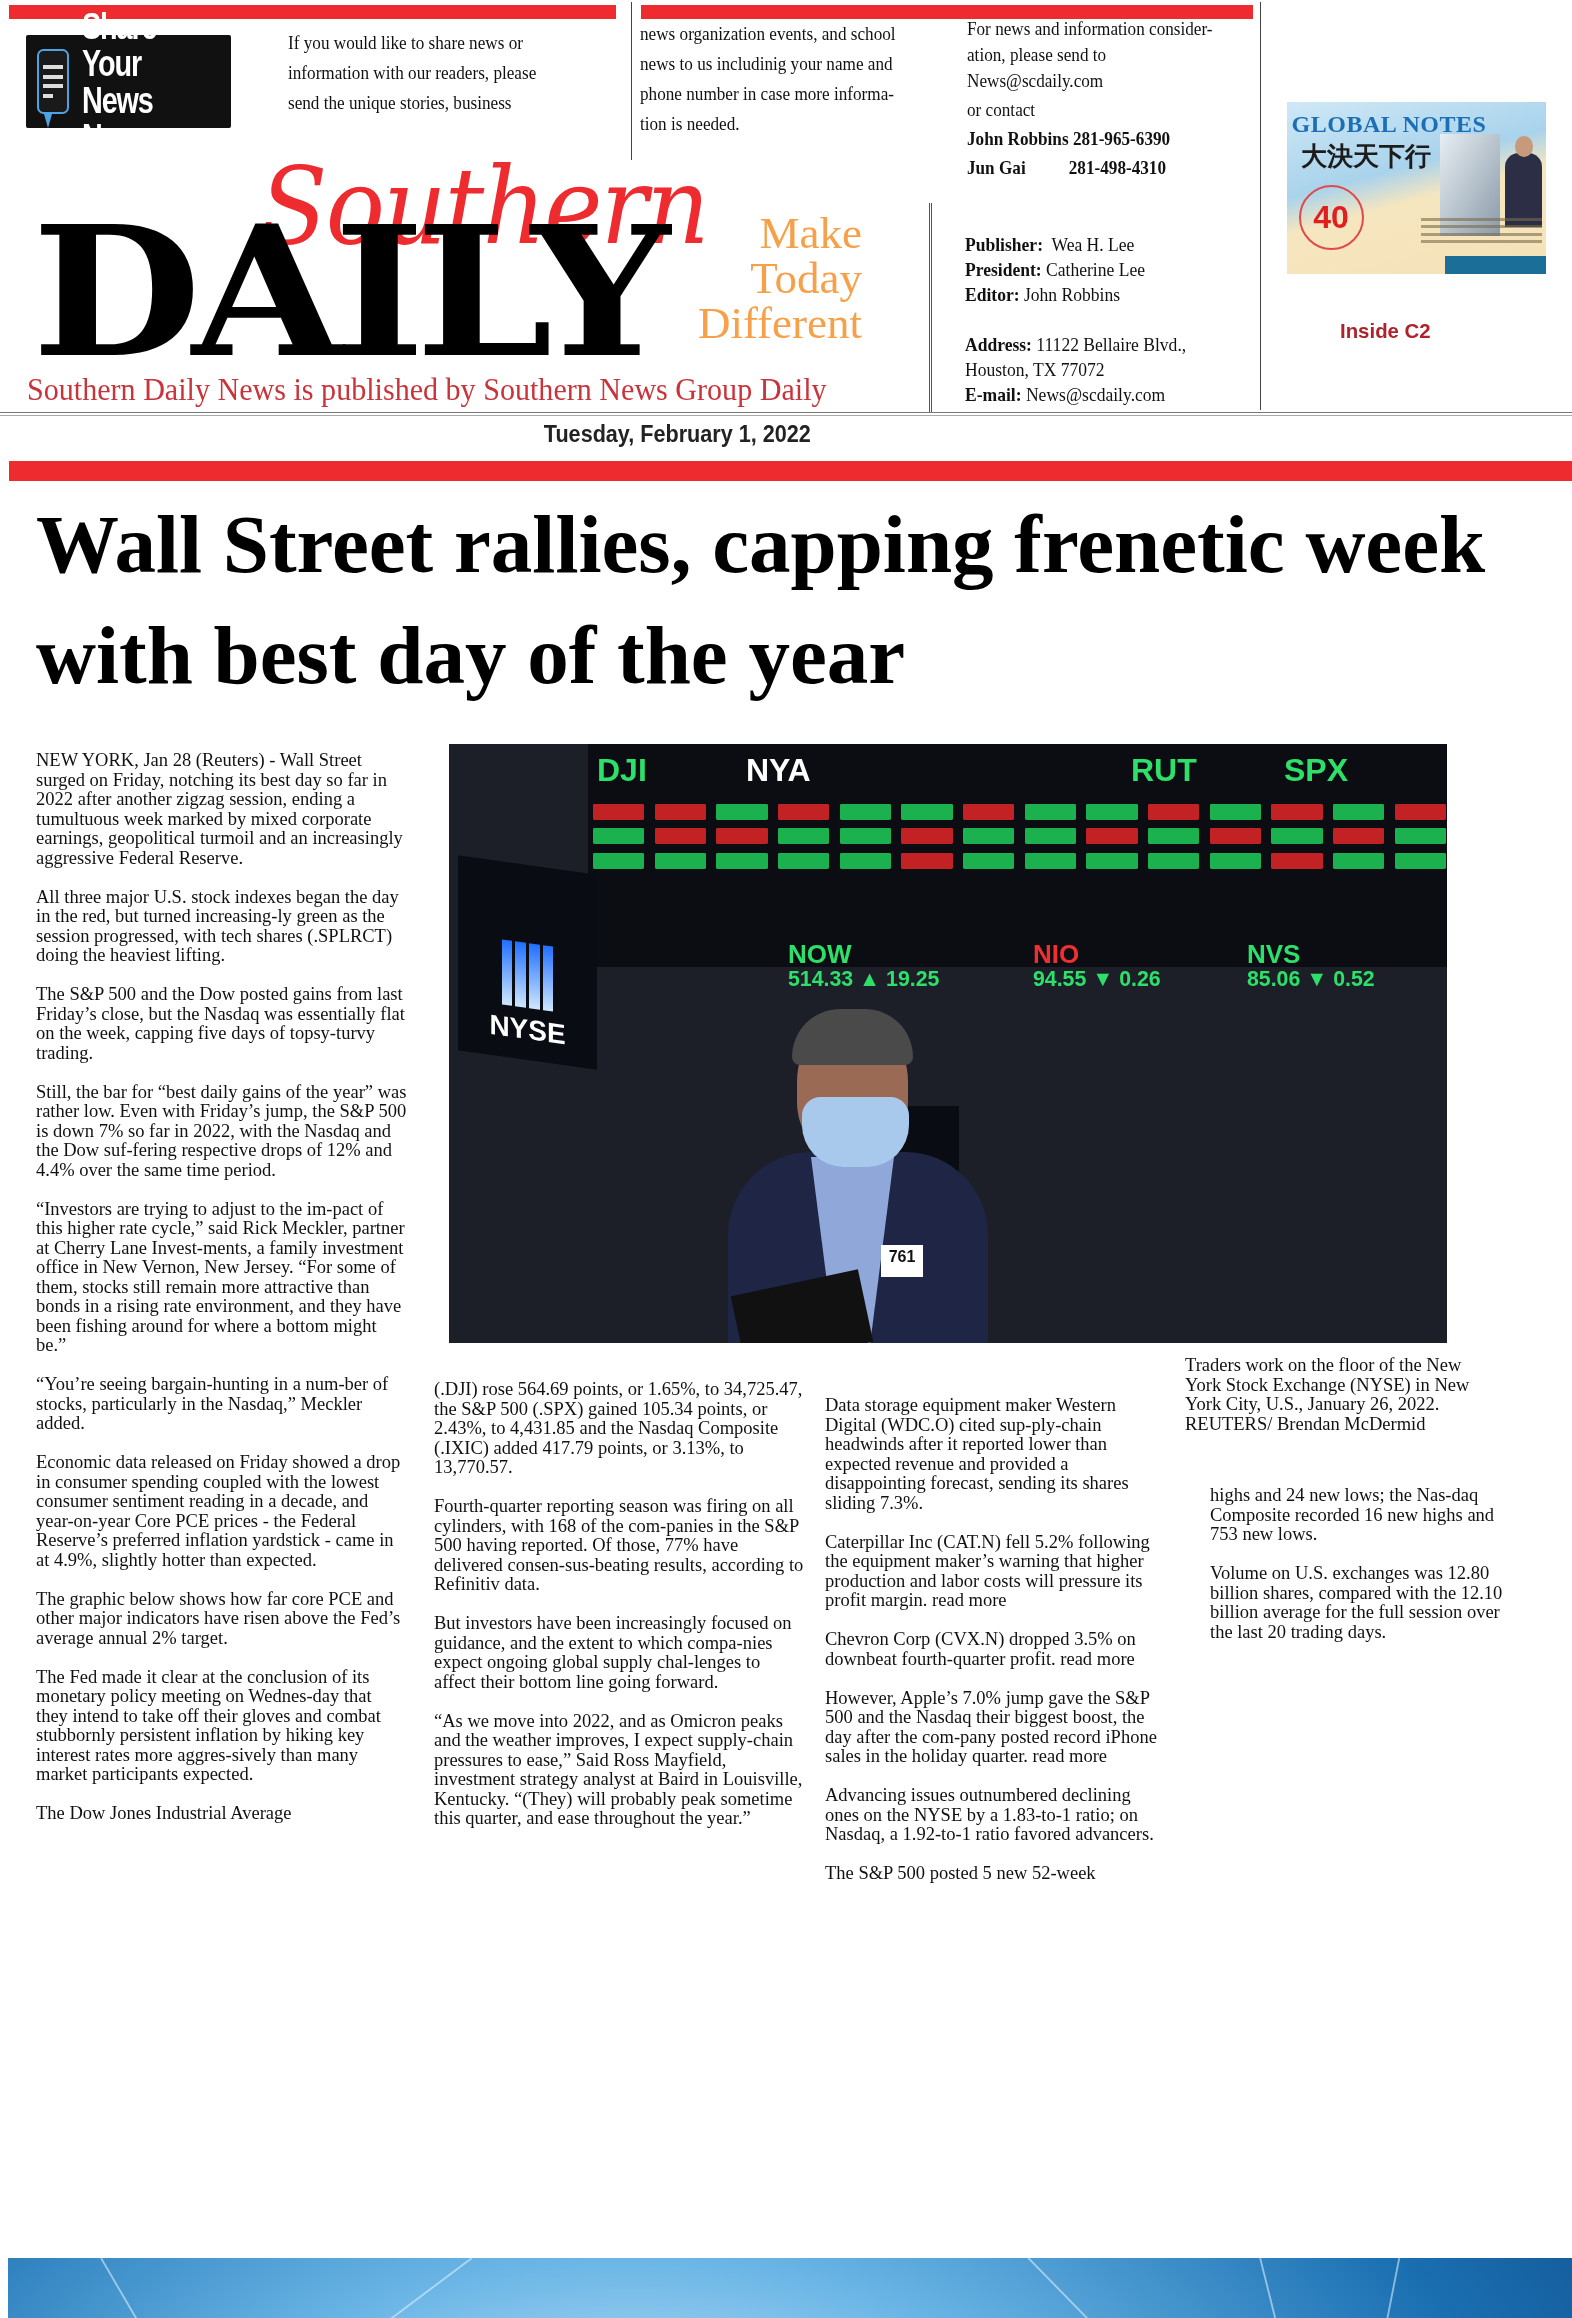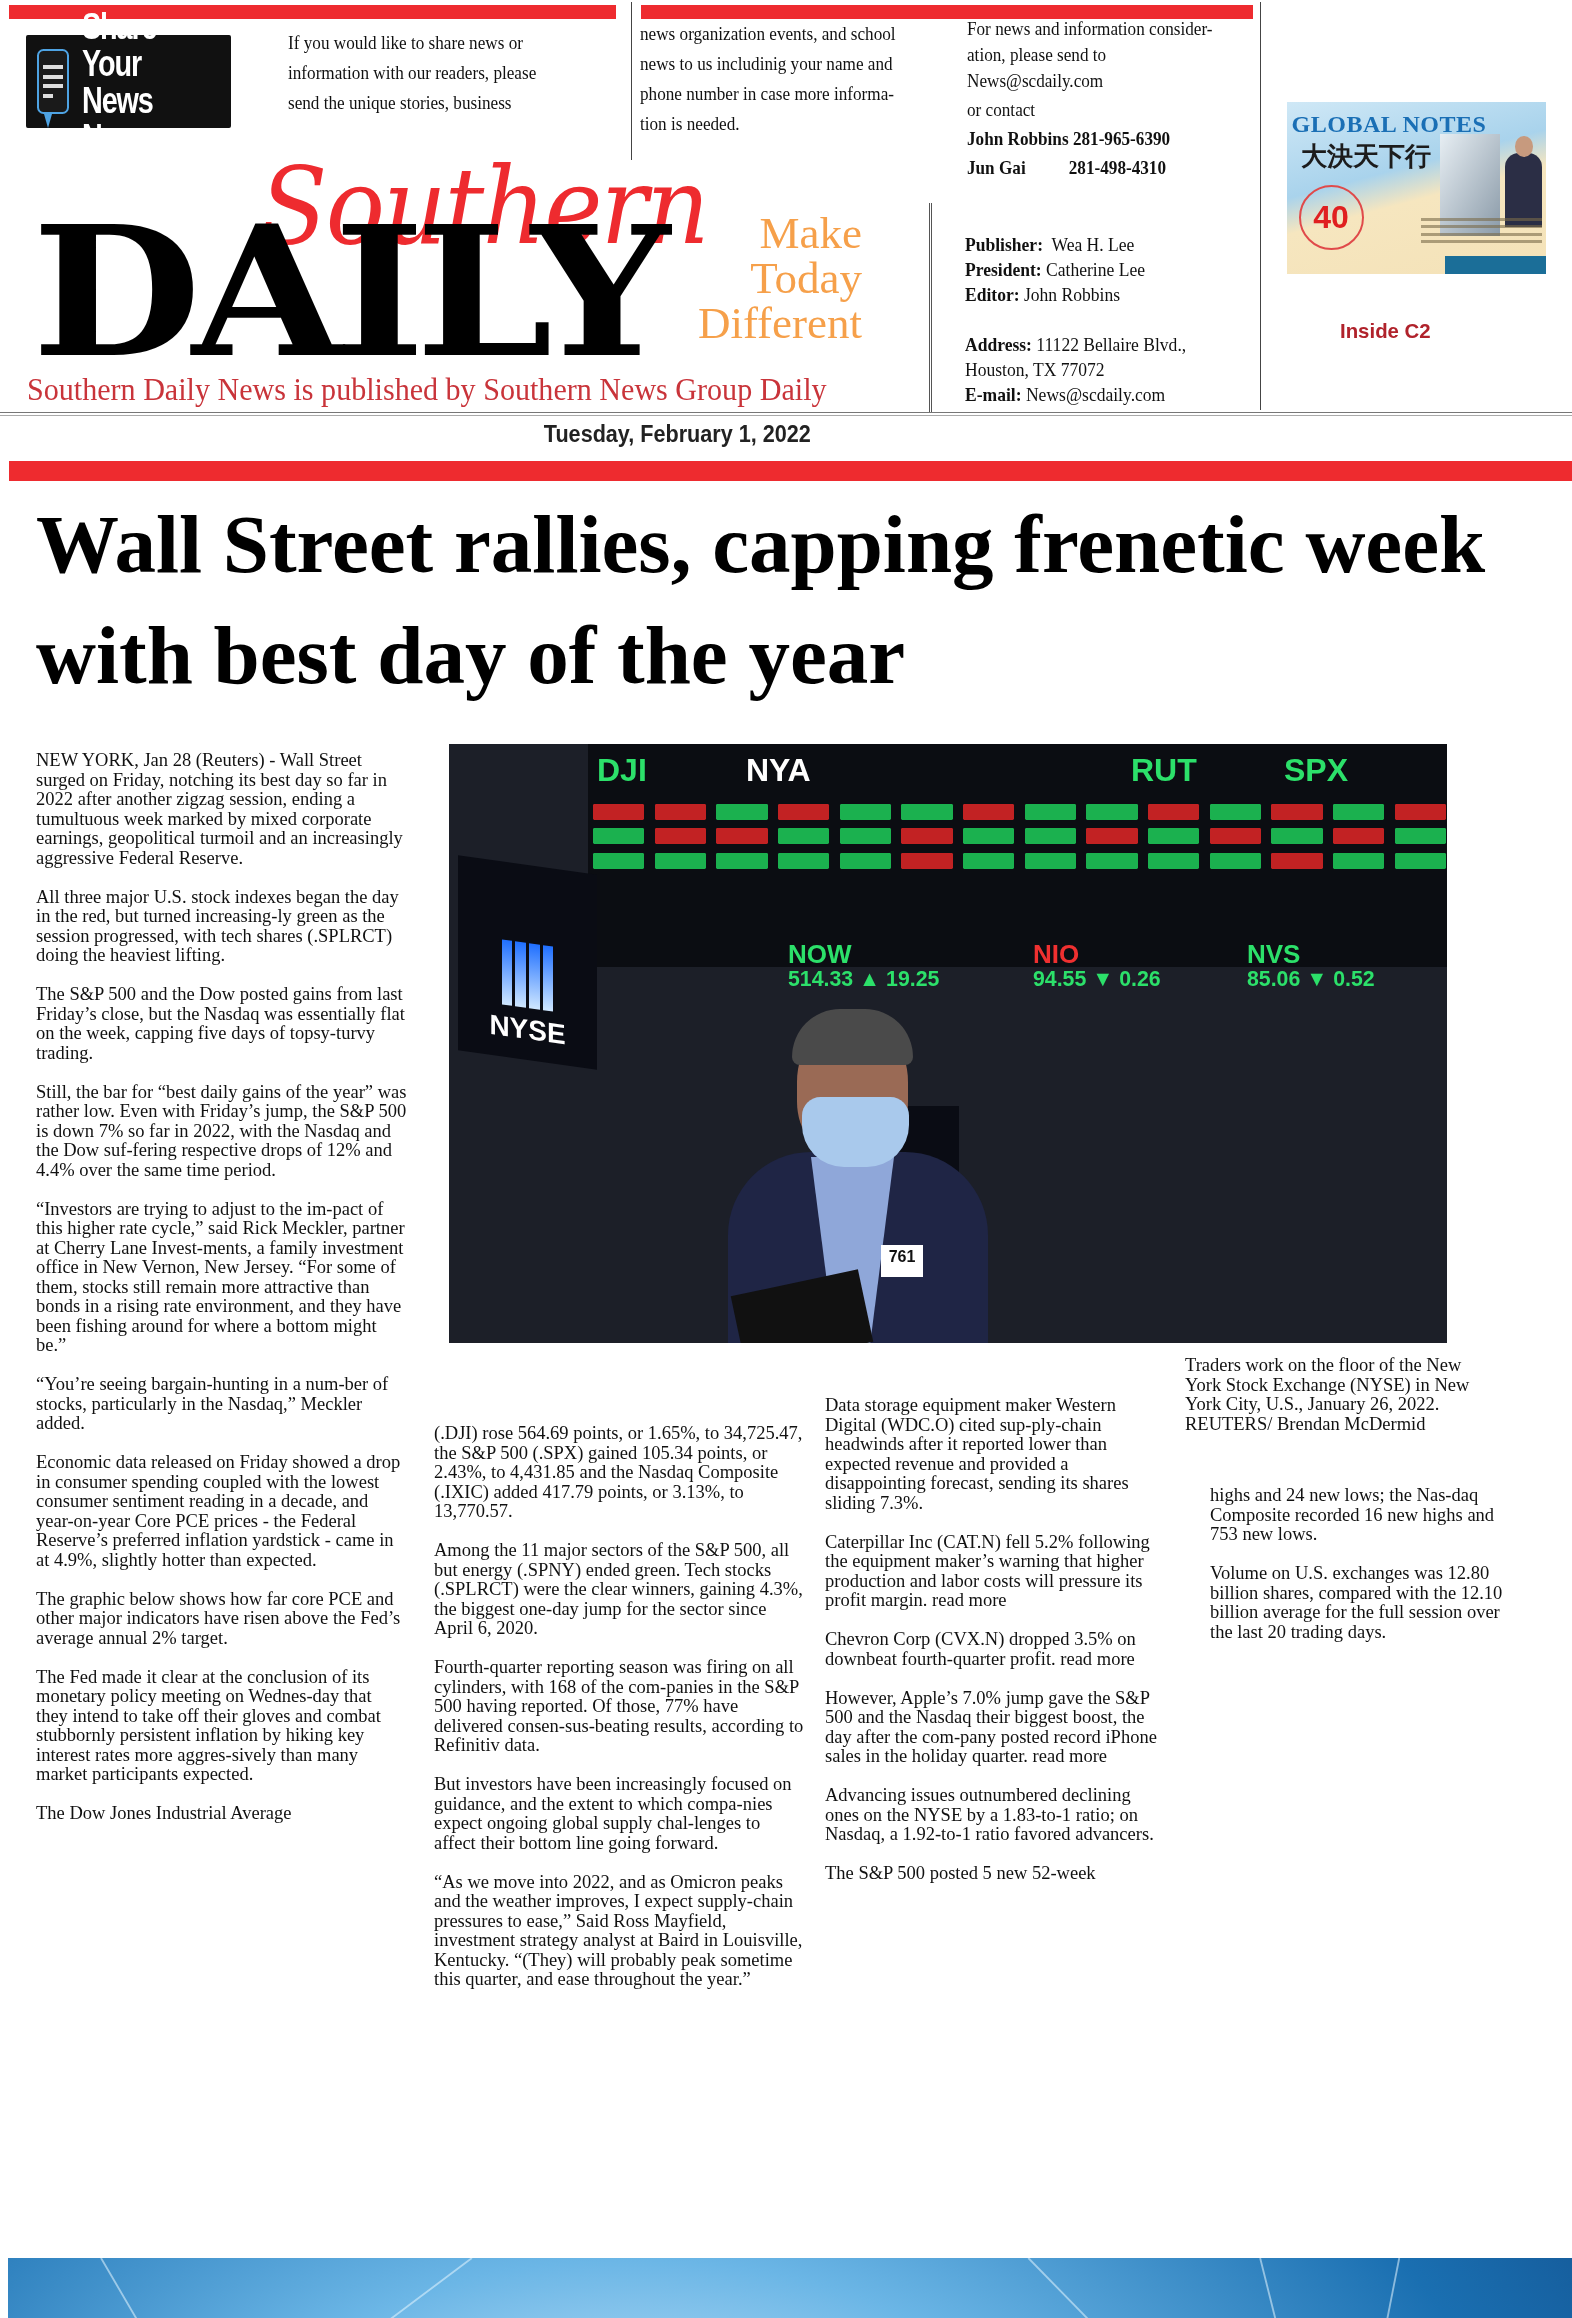--- a/index.html
+++ b/index.html
@@ -256,23 +256,22 @@
     <div class="body"></div>
       <div class="shirt"></div>
       <div class="head"></div>
       <div class="hair"></div>
       <div class="mask"></div>
     <div class="badge">761</div>
     <div class="tablet"></div>
   </div>
 </div>
 
-<div class="col" style="left:434px;top:1380px;width:371px;margin-top:44px;">
+<div class="col" style="left:434px;top:1380px;width:371px;">
   <p>(.DJI) rose 564.69 points, or 1.65%, to 34,725.47, the S&amp;P 500 (.SPX) gained 105.34 points, or 2.43%, to 4,431.85 and the Nasdaq Composite (.IXIC) added 417.79 points, or 3.13%, to 13,770.57.</p>
-  <p>Among the 11 major sectors of the S&amp;P 500, all but energy (.SPNY) ended green. Tech stocks (.SPLRCT) were the clear winners, gaining 4.3%, the biggest one-day jump for the sector since April 6, 2020.</p>
   <p>Fourth-quarter reporting season was firing on all cylinders, with 168 of the com-panies in the S&amp;P 500 having reported. Of those, 77% have delivered consen-sus-beating results, according to Refinitiv data.</p>
   <p>But investors have been increasingly focused on guidance, and the extent to which compa-nies expect ongoing global supply chal-lenges to affect their bottom line going forward.</p>
   <p>“As we move into 2022, and as Omicron peaks and the weather improves, I expect supply-chain pressures to ease,” Said Ross Mayfield, investment strategy analyst at Baird in Louisville, Kentucky. “(They) will probably peak sometime this quarter, and ease throughout the year.”</p>
 </div>
 
 <div class="col" style="left:825px;top:1396px;width:334px;">
   <p>Data storage equipment maker Western Digital (WDC.O) cited sup-ply-chain headwinds after it reported lower than expected revenue and provided a disappointing forecast, sending its shares sliding 7.3%.</p>
   <p>Caterpillar Inc (CAT.N) fell 5.2% following the equipment maker’s warning that higher production and labor costs will pressure its profit margin. read more</p>
   <p>Chevron Corp (CVX.N) dropped 3.5% on downbeat fourth-quarter profit. read more</p>
   <p>However, Apple’s 7.0% jump gave the S&amp;P 500 and the Nasdaq their biggest boost, the day after the com-pany posted record iPhone sales in the holiday quarter. read more</p>

